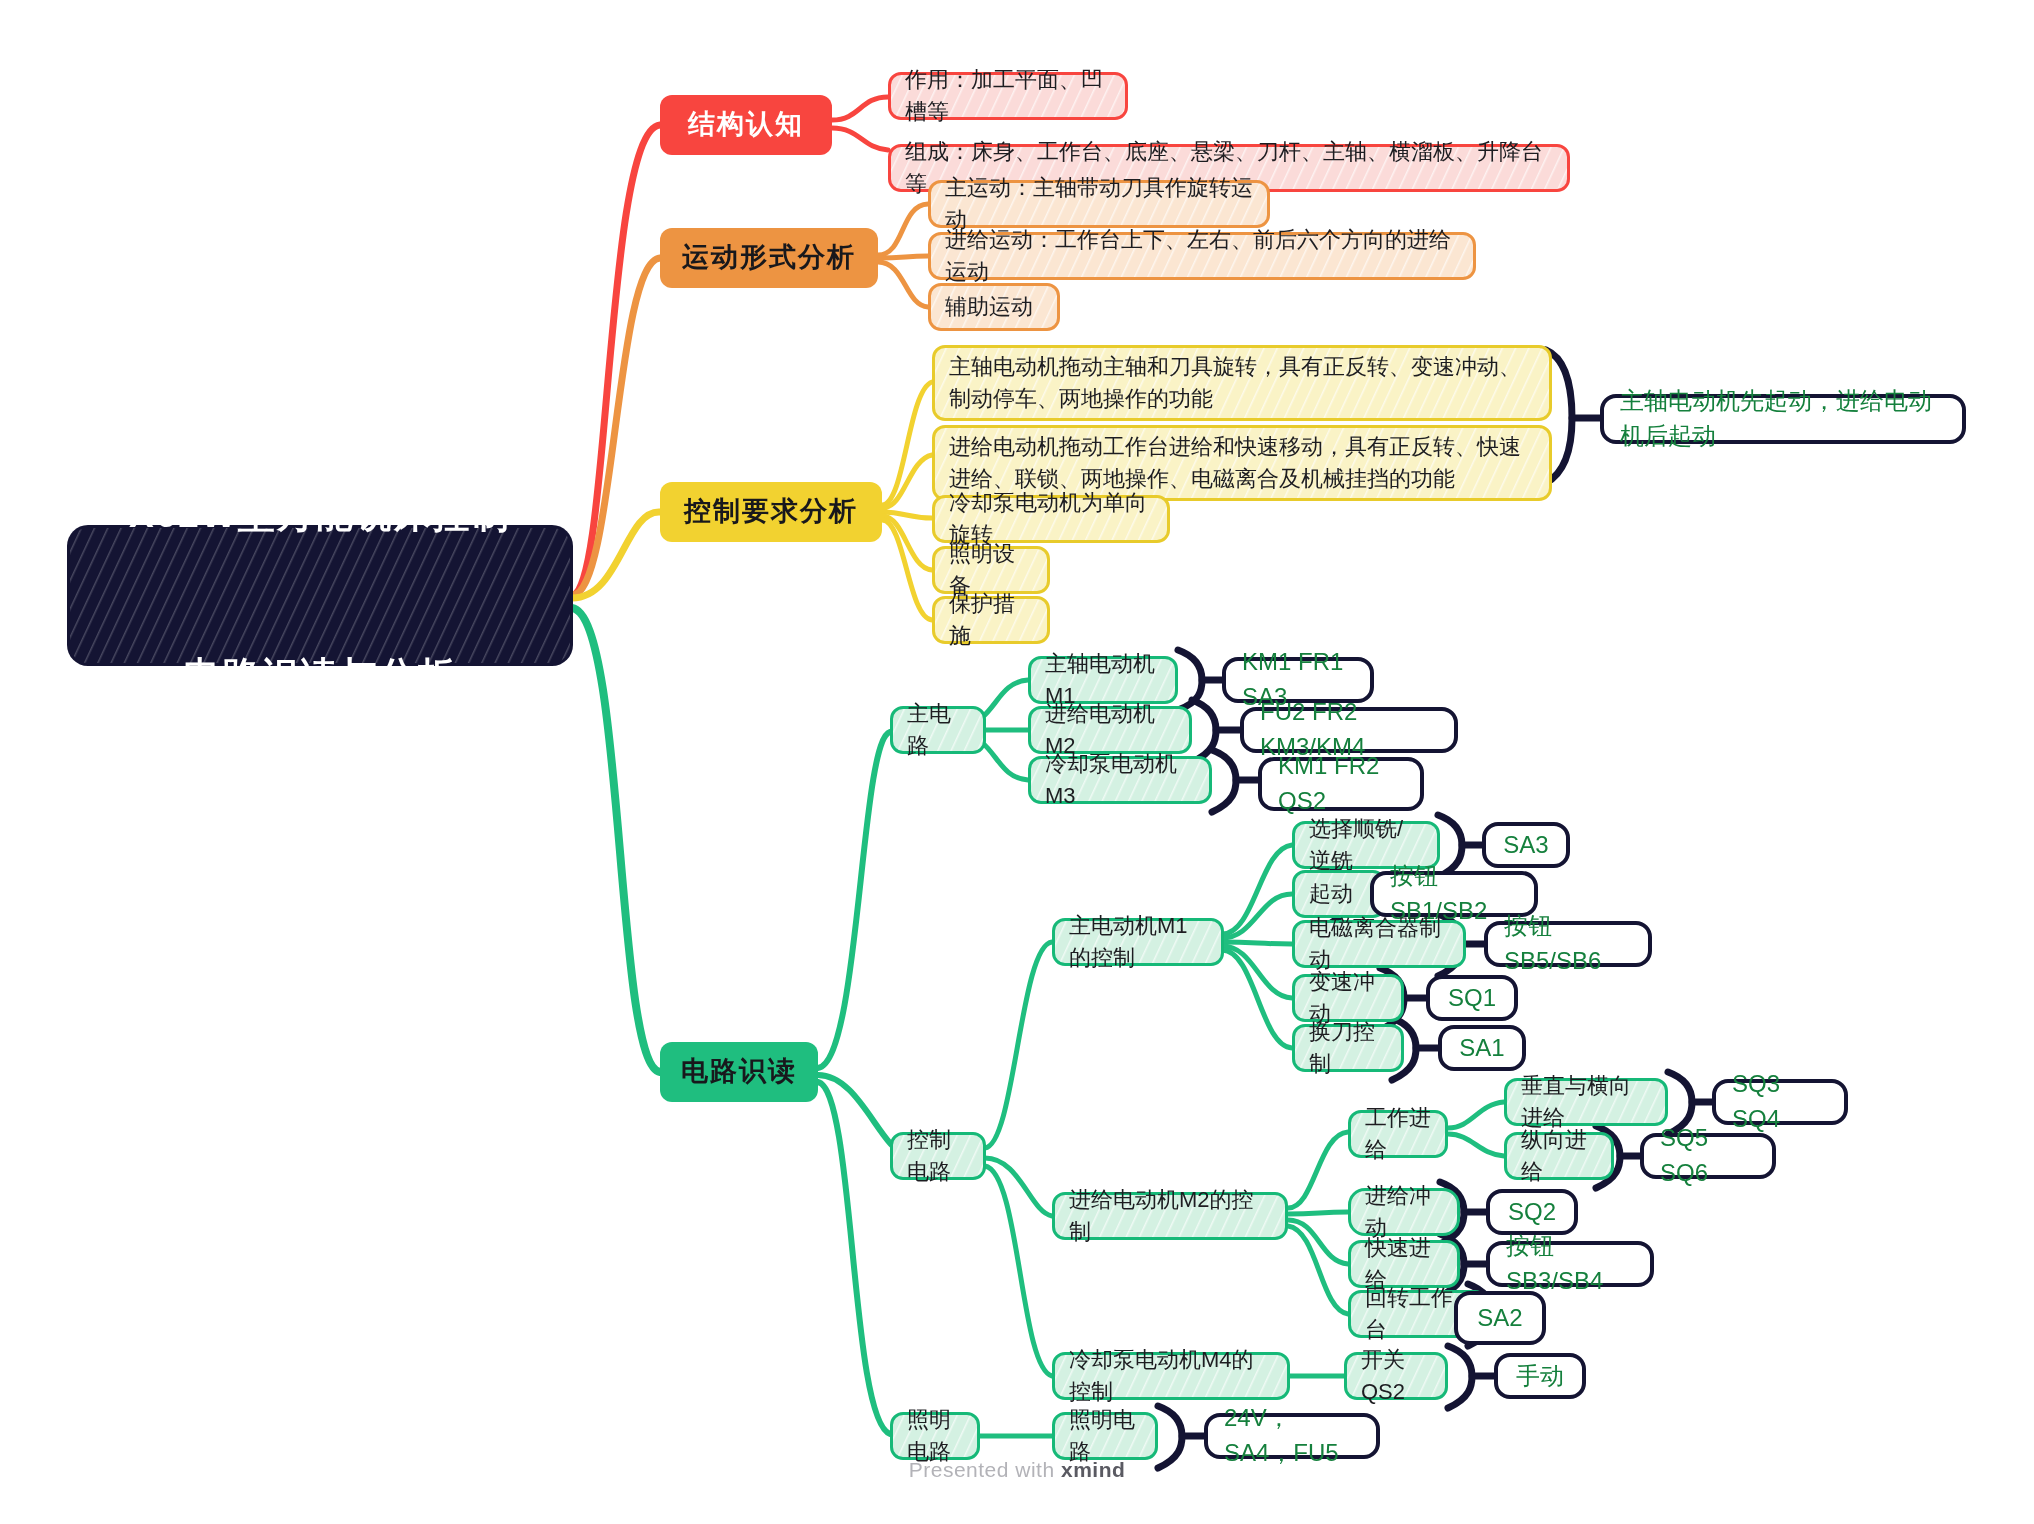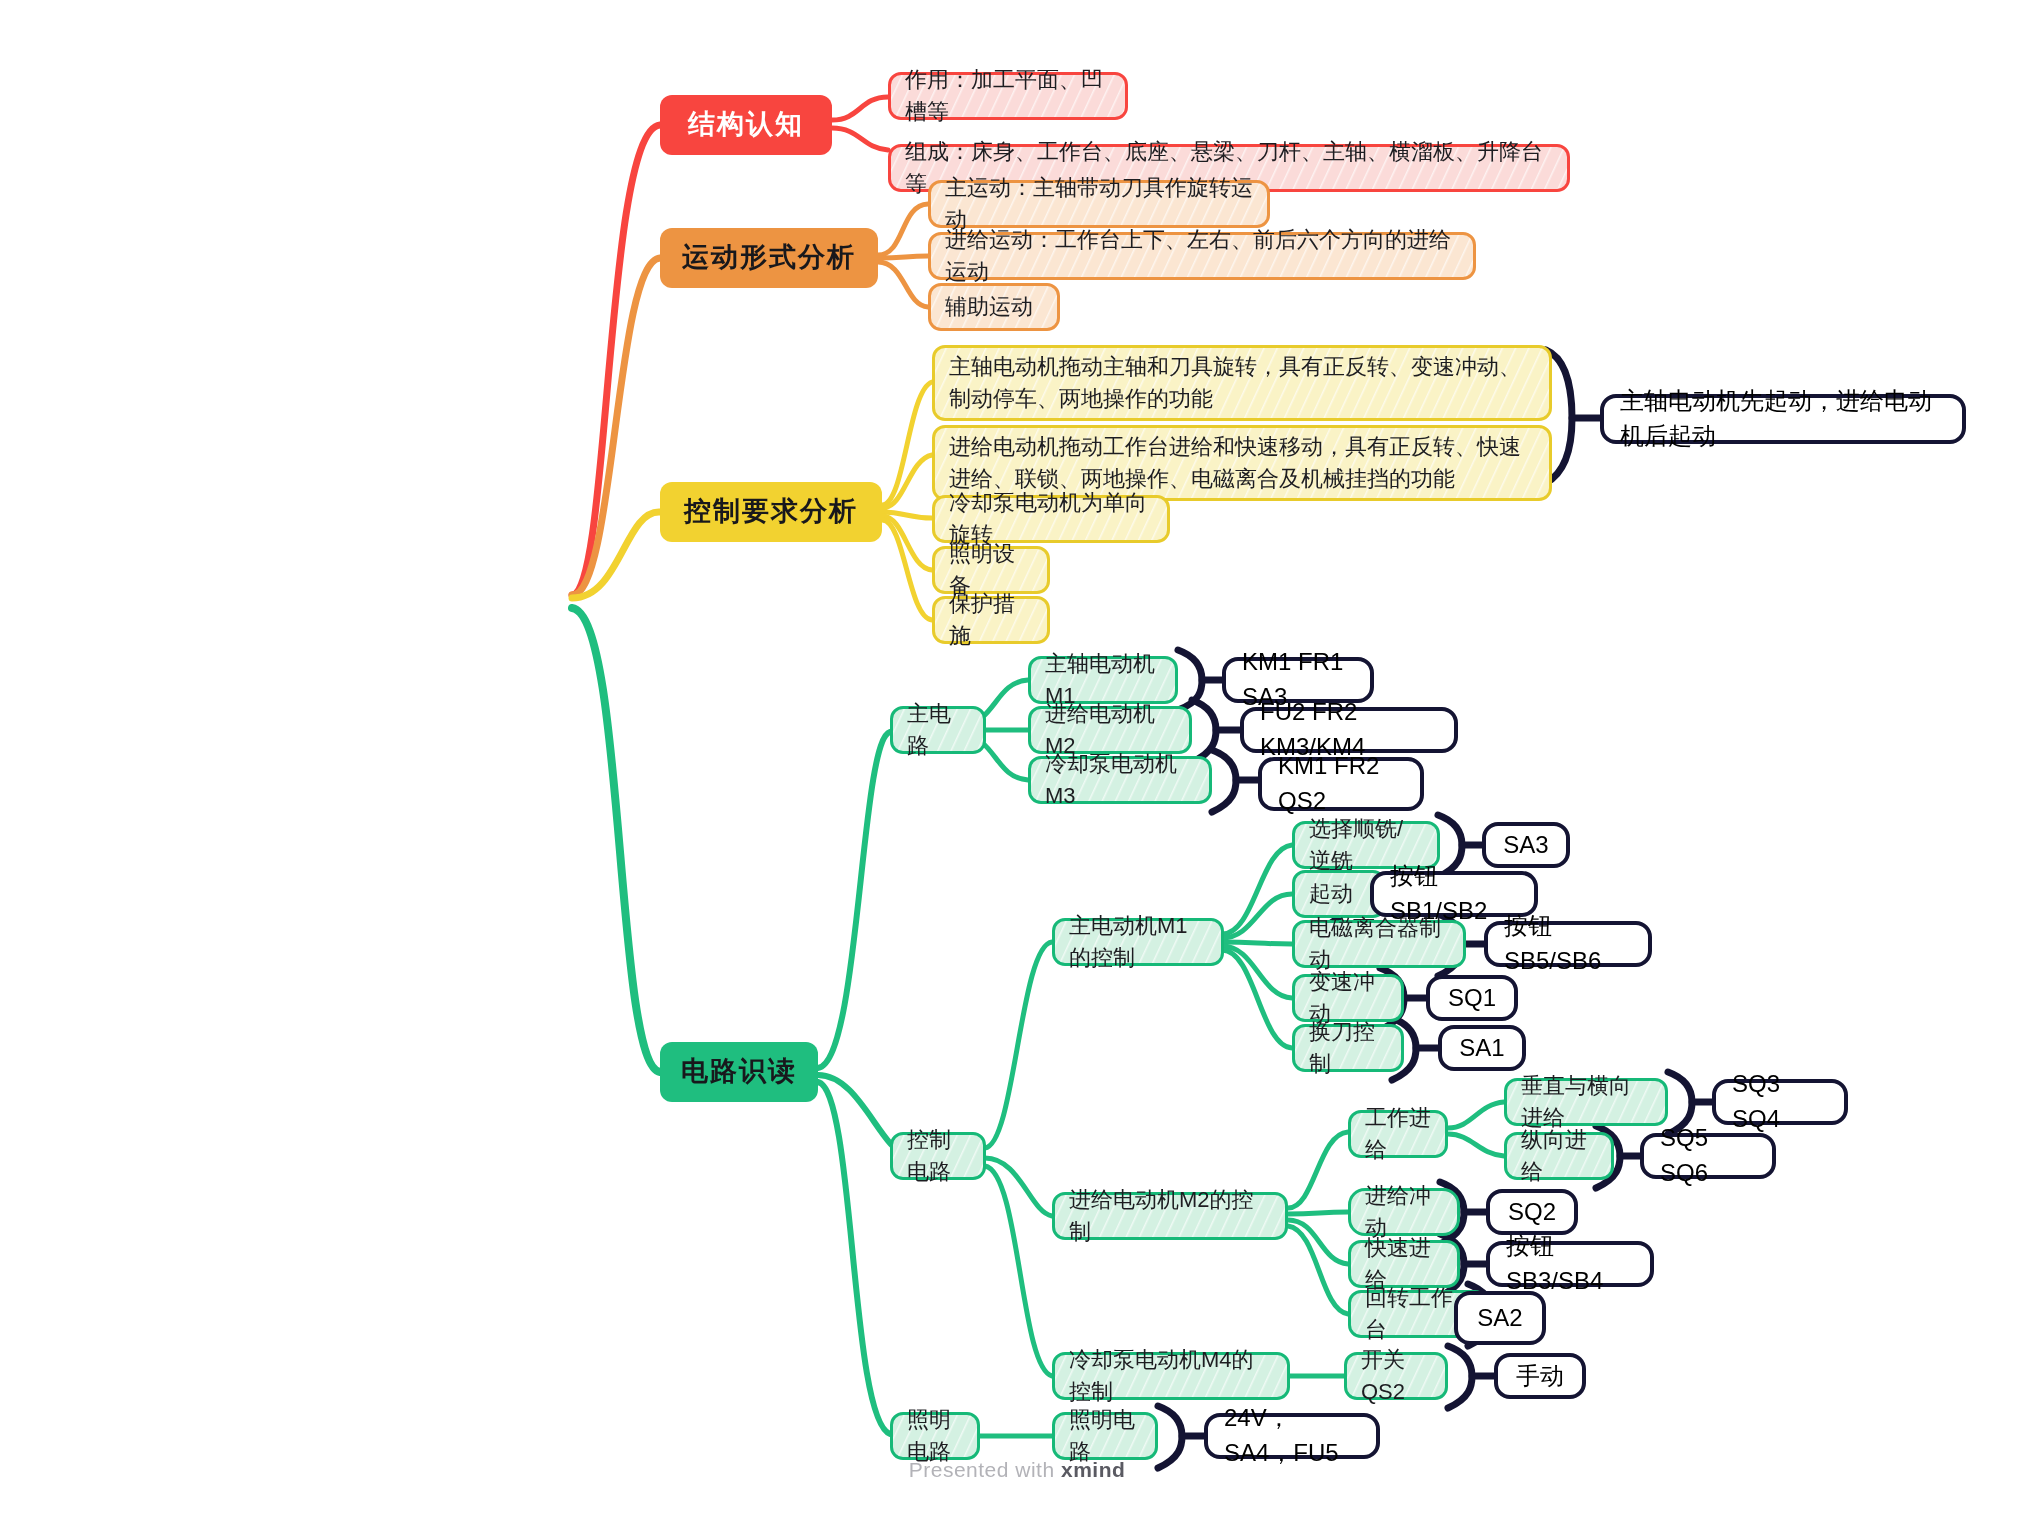--- a/index.html
+++ b/index.html
@@ -51,21 +51,21 @@
         rgba(255,255,255,.65) 10px,rgba(255,255,255,0) 12px);
   }
   .sub.red{border-color:#F8453F;background-color:#FBDBD9;}
   .sub.orange{border-color:#ED9442;background-color:#FBE6D2;}
   .sub.yellow{border-color:#E8CB2B;background-color:#FAF3C6;}
   .sub.green{border-color:#16B978;background-color:#D4F1E2;}
 
   
   .leaf{
     border-radius:16px;border:4px solid #141433;background:#ffffff;
-    padding:5px 16px;font-size:24px;color:#000000;justify-content:center;
+    padding:5px 16px;font-size:24px;color:#15803d;justify-content:center;
   }
 
   .multi{align-items:center;}
 
   .footer{
     position:absolute;left:0;top:1458px;width:2034px;text-align:center;
     font-size:21px;color:#b3b3b8;letter-spacing:.5px;
   }
   .footer b{color:#5a5a62;}
 </style>
@@ -157,20 +157,26 @@
       <path d="M1290 1376 L1344 1376" stroke="#1FBE7F" stroke-width="5"></path>
       <path d="M1448 1346 C1470 1354 1472 1368 1472 1376 C1472 1386 1470 1398 1448 1408" stroke="#141433" stroke-width="7"></path>
       <path d="M1472 1376 L1494 1376" stroke="#141433" stroke-width="7"></path>
 
       <path d="M980 1436 L1052 1436" stroke="#1FBE7F" stroke-width="5"></path>
       <path d="M1158 1406 C1180 1414 1182 1428 1182 1436 C1182 1446 1180 1458 1158 1468" stroke="#141433" stroke-width="7"></path>
       <path d="M1182 1436 L1204 1436" stroke="#141433" stroke-width="7"></path>
     </g>
   </svg>
 
+  <div class="node root">
+    <div>
+      <span>X62W型万能铣床控制</span>
+      <span>电路识读与分析</span>
+    </div>
+  </div>
 
   <div class="node main red" style="left:660px;top:95px;width:172px;height:60px;">结构认知</div>
 
   <div class="node sub red" style="left:888px;top:72px;width:240px;height:48px;">作用：加工平面、凹槽等</div>
 
   <div class="node sub red" style="left:888px;top:144px;width:682px;height:48px;">组成：床身、工作台、底座、悬梁、刀杆、主轴、横溜板、升降台等</div>
 
   <div class="node sub orange" style="left:928px;top:180px;width:342px;height:48px;">主运动：主轴带动刀具作旋转运动</div>
 
   <div class="node main orange" style="left:660px;top:228px;width:218px;height:60px;">运动形式分析</div>

